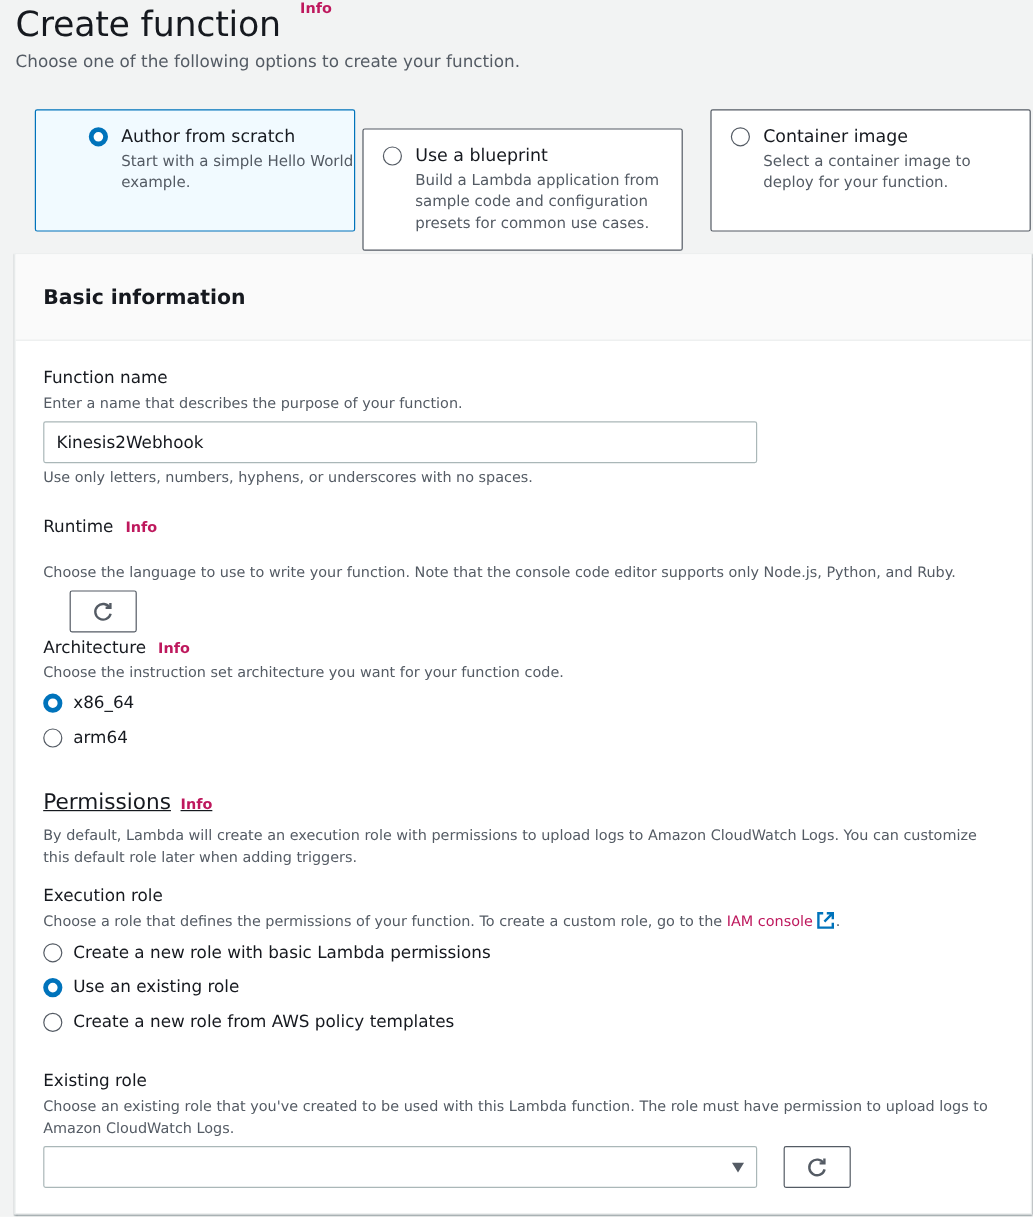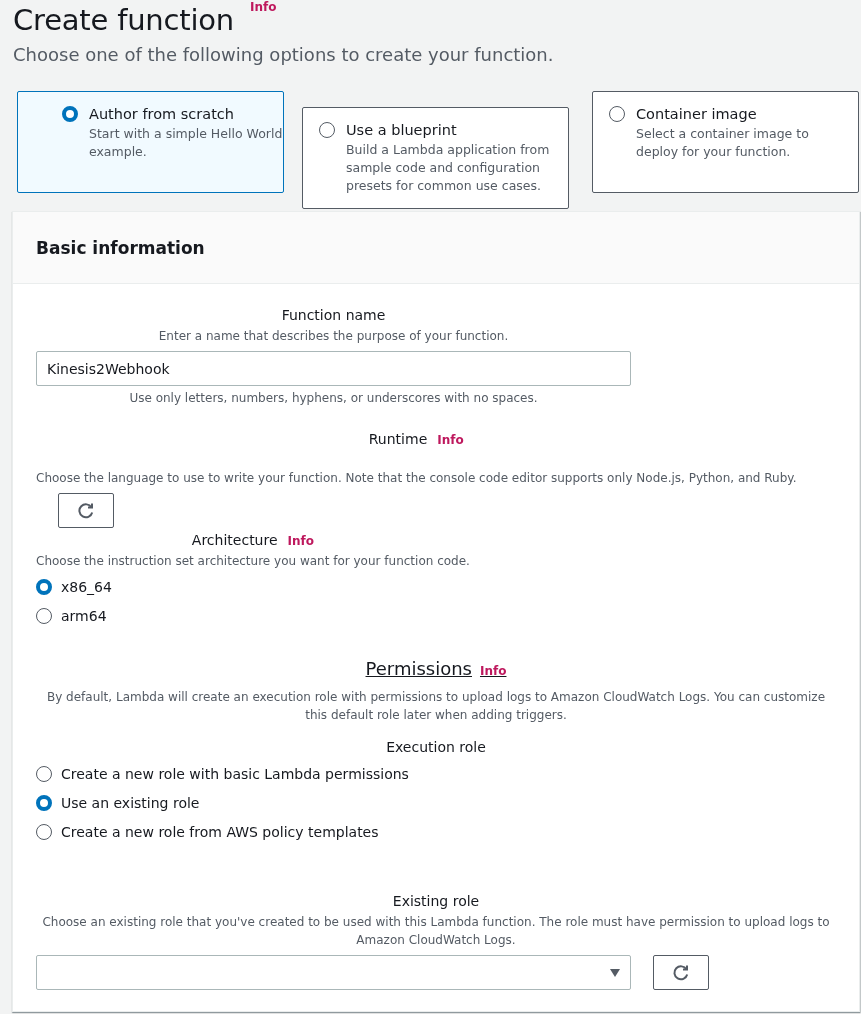--- a/index.html
+++ b/index.html
@@ -8,21 +8,21 @@
     background: #f2f3f3;
     font-family: "DejaVu Sans", "Liberation Sans", sans-serif;
     color: #16191f;
     position: relative;
   }
   .page-header { position: absolute; left: 13px; top: 0; }
   .page-title-row { display: flex; align-items: flex-start; }
   .page-title { font-size: 29px; font-weight: 400; color: #16191f; line-height: 40px; letter-spacing: -0.2px; }
   .info-link { color: #be185d; font-weight: 700; font-size: 12px; cursor: pointer; }
   .page-title-row .info-link { margin-left: 16px; font-size: 12px; }
-  .page-desc { font-size: 18px; color: #545b64; margin-top: 4px; }
+  .page-desc { font-size: 14px; color: #545b64; margin-top: 4px; }
 
   .options { position: absolute; top: 91px; left: 13px; width: 846px; height: 103px; }
   .option-card {
     position: absolute; top: 0; height: 102px; width: 267px;
     border: 1px solid #545b64; background: #fff; border-radius: 2px;
     padding: 12px 14px 0 16px; cursor: pointer;
   }
   .option-card.selected { background: #f1faff; border-color: #0073bb; }
   .option-card .opt-row { display: flex; align-items: flex-start; }
   .radio {
@@ -30,21 +30,21 @@
     border: 1.5px solid #545b64; background: #fff; flex-shrink: 0; display: inline-block;
     position: relative;
   }
   .radio.checked { border: 4.5px solid #0073bb; background: #fff; }
   .option-card .radio { margin-top: 2px; margin-right: 11px; }
   .opt-title { font-size: 14.5px; color: #16191f; line-height: 20px; }
   .opt-desc { font-size: 12.5px; color: #545b64; line-height: 18px; margin-left: 27px; margin-top: 1px; }
 
   .panel {
     position: absolute; left: 12px; top: 211px; width: 848px; height: 801px;
-    background: #fff; border: 1px solid #eaeded; box-shadow: 0 1px 1px rgba(0,28,36,0.3), 1px 1px 1px rgba(0,28,36,0.15); text-align: center;
+    background: #fff; border: 1px solid #eaeded; box-shadow: 0 1px 1px rgba(0,28,36,0.3), 1px 1px 1px rgba(0,28,36,0.15);
   }
   .panel-header {
     height: 72px; background: #fafafa; border-bottom: 1px solid #eaeded;
     padding-left: 23px; display: flex; align-items: center;
   }
   .panel-title { font-size: 17px; font-weight: 700; color: #16191f; }
 
   .field-label { font-size: 14px; color: #16191f; line-height: 20px; }
   .field-label .info-link { margin-left: 10px; }
   .field-desc { font-size: 12px; color: #545b64; line-height: 17px; }
@@ -82,21 +82,21 @@
 
 <div class="page-header">
   <div class="page-title-row">
     <h1 class="page-title">Create function</h1>
     <span class="info-link">Info</span>
   </div>
   <p class="page-desc">Choose one of the following options to create your function.</p>
 </div>
 
 <div class="options">
-  <div class="option-card selected" style="left:4px;padding-left:44px;">
+  <div class="option-card selected" style="left:16px;padding-left:44px;">
     <div class="opt-row">
       <span class="radio checked"></span>
       <span class="opt-title">Author from scratch</span>
     </div>
     <div class="opt-desc" style="width:210px;">Start with a simple Hello World example.</div>
   </div>
   <div class="option-card" style="left:289px;margin-top:16px;">
     <div class="opt-row">
       <span class="radio"></span>
       <span class="opt-title">Use a blueprint</span>
@@ -158,20 +158,26 @@
 
   <div class="abs" style="top:445px; width:800px;">
     <div class="section-heading">
       <span>Permissions</span><span class="info-link">Info</span>
     </div>
     <div class="field-desc" style="margin-top:5px; line-height:18px;">By default, Lambda will create an execution role with permissions to upload logs to Amazon CloudWatch Logs. You can customize this default role later when adding triggers.</div>
   </div>
 
   <div class="abs" style="top:525px; width:800px;">
     <div class="field-label">Execution role</div>
+    <div class="field-desc" style="margin-top:2px;">
+      <span>Choose a role that defines the permissions of your function. To create a custom role, go to the </span><span class="info-link" style="font-weight:400;font-size:12px;">IAM console</span><svg class="ext-icon" width="16" height="16" viewBox="0 0 16 16">
+        <path d="M6 2 H2 V14 H14 V10" fill="none" stroke="#0073bb" stroke-width="2"></path>
+        <path d="M9 2 H14 V7 M14 2 L7 9" fill="none" stroke="#0073bb" stroke-width="2"></path>
+      </svg><span>.</span>
+    </div>
     <div class="radio-line" style="margin-top:7px;">
       <span class="radio"></span>
       <span class="radio-label">Create a new role with basic Lambda permissions</span>
     </div>
     <div class="radio-line" style="margin-top:9px;">
       <span class="radio checked"></span>
       <span class="radio-label">Use an existing role</span>
     </div>
     <div class="radio-line" style="margin-top:9px;">
       <span class="radio"></span>

